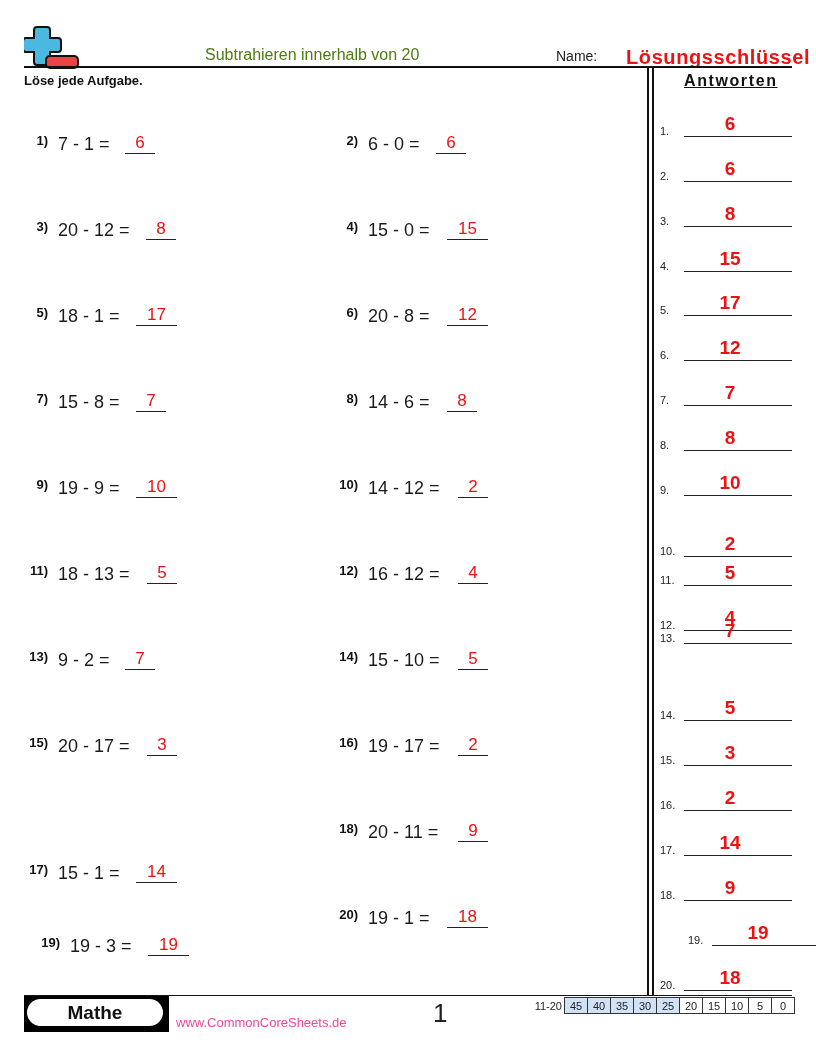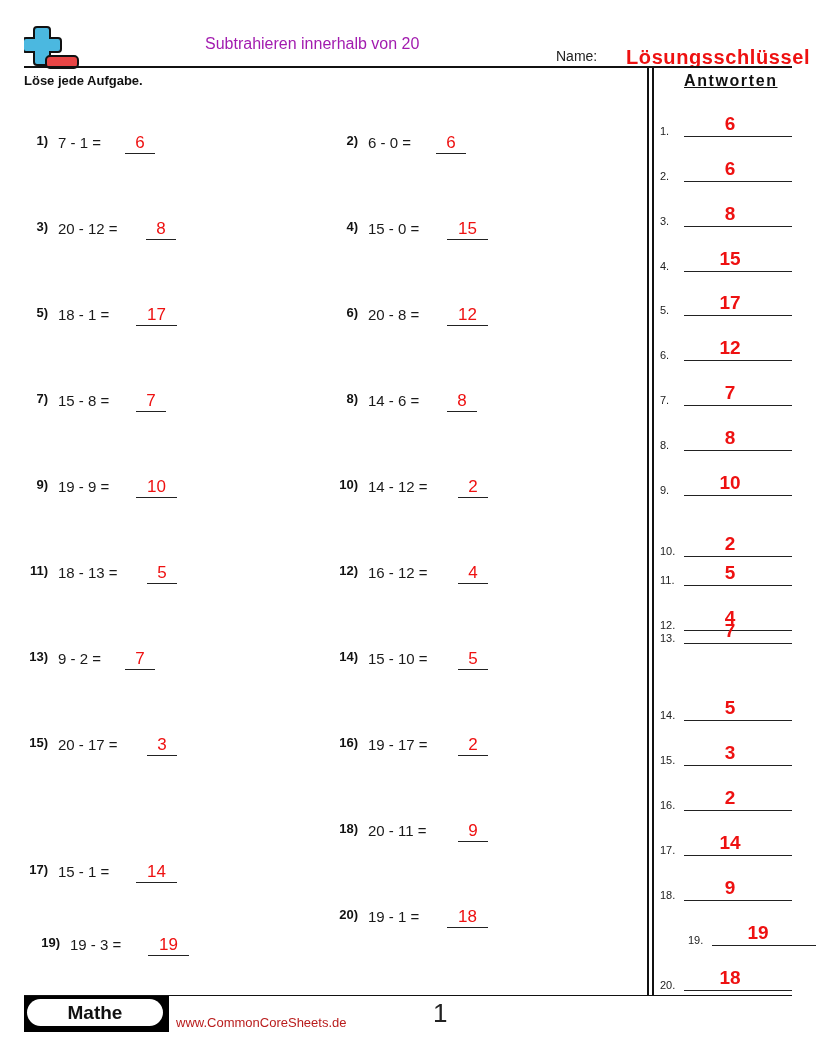--- a/index.html
+++ b/index.html
@@ -1,47 +1,47 @@
 <!DOCTYPE html>
 <html><head>
 <meta charset="utf-8">
 <style>
   html, body { margin: 0; padding: 0; background: #ffffff; }
   body { width: 816px; height: 1056px; position: relative; overflow: hidden; font-family: "Liberation Sans", sans-serif; color: #1a1a1a; }
 
   .logo { position: absolute; left: 24px; top: 25px; width: 56px; height: 44px; }
 
-  .title { position: absolute; left: 205px; top: 35px; font-size: 16px; color: #a21caf; }
+  .title { position: absolute; left: 205px; top: 46px; font-size: 16px; color: #4d7c0f; }
   .name-label { position: absolute; left: 556px; top: 48px; font-size: 14px; color: #222; }
   .name-value { position: absolute; left: 626px; top: 46px; font-size: 20px; font-weight: bold; color: #ee1111; letter-spacing: 0.6px; }
 
   .header-rule { position: absolute; left: 24px; top: 66px; width: 768px; height: 2px; background: #111; }
 
   .instructions { position: absolute; left: 24px; top: 73px; font-size: 13px; font-weight: bold; color: #111; }
 
   .divider-a { position: absolute; left: 647px; top: 67px; width: 2px; height: 928px; background: #111; }
   .divider-b { position: absolute; left: 652px; top: 67px; width: 2px; height: 928px; background: #111; }
 
   .answers-title { position: absolute; left: 684px; top: 72px; font-size: 16px; font-weight: bold; letter-spacing: 1.6px; text-decoration: underline; color: #111; }
 
   .problem { position: absolute; height: 30px; }
   .p-num { position: absolute; right: calc(100% - 48px); font-size: 13px; font-weight: bold; top: 0; color: #111; white-space: nowrap; }
-  .p-expr { position: absolute; left: 58px; top: 1px; font-size: 15px; color: #1a1a1a; white-space: nowrap; }
+  .p-expr { position: absolute; left: 58px; top: 1px; font-size: 18px; color: #1a1a1a; white-space: nowrap; }
   .p-blank { position: absolute; top: 0; height: 20px; border-bottom: 1.5px solid #222; text-align: center; }
   .p-ans { font-size: 17px; color: #ee1111; line-height: 20px; }
 
   .ans-row { position: absolute; left: 660px; width: 132px; height: 26px; }
   .ans-num { position: absolute; left: 0; bottom: 2px; font-size: 11px; color: #222; }
   .ans-line { position: absolute; left: 24px; right: 0; bottom: 2px; height: 22px; border-bottom: 1.5px solid #222; text-align: center; }
   .ans-val { font-size: 19px; font-weight: bold; color: #ee1111; line-height: 20px; position: relative; left: -8px; }
 
   .footer-rule { position: absolute; left: 24px; top: 995px; width: 768px; height: 1px; background: #111; }
   .footer-badge { position: absolute; left: 24px; top: 996px; width: 145px; height: 36px; background: #000; }
   .footer-pill { position: absolute; left: 3px; top: 3px; width: 136px; height: 27px; background: #fff; border-radius: 14px; text-align: center; line-height: 27px; font-size: 19px; font-weight: bold; color: #111; }
-  .footer-site { position: absolute; left: 176px; top: 1015px; font-size: 13px; color: #b91c1c; }
+  .footer-site { position: absolute; left: 176px; top: 1015px; font-size: 13px; color: #ec4899; }
   .footer-page { position: absolute; left: 433px; top: 998px; font-size: 26px; color: #222; }
 
   .score-table { position: absolute; left: 528px; top: 997px; border-collapse: collapse; font-size: 11px; }
   .score-table td { border: 1px solid #333; padding: 0; height: 15px; text-align: center; width: 22px; color: #222; }
   .score-table td.lbl { border: none; text-align: right; width: 34px; padding-right: 2px; }
   .score-table td.hl { background: #cfe2f8; }
 </style>
 </head>
 <body>
 
@@ -259,14 +259,27 @@
 
 <div class="footer-rule"></div>
 <div class="footer-badge">
   <div class="footer-pill">Mathe</div>
 </div>
 <div class="footer-site">www.CommonCoreSheets.de</div>
 <div class="footer-page">1</div>
 
 <table class="score-table">
   <tbody>
+  <tr>
+    <td class="lbl">11-20</td>
+    <td class="hl">45</td>
+    <td class="hl">40</td>
+    <td class="hl">35</td>
+    <td class="hl">30</td>
+    <td class="hl">25</td>
+    <td>20</td>
+    <td>15</td>
+    <td>10</td>
+    <td>5</td>
+    <td>0</td>
+  </tr>
 </tbody>
   </table>
 
 </body></html>

